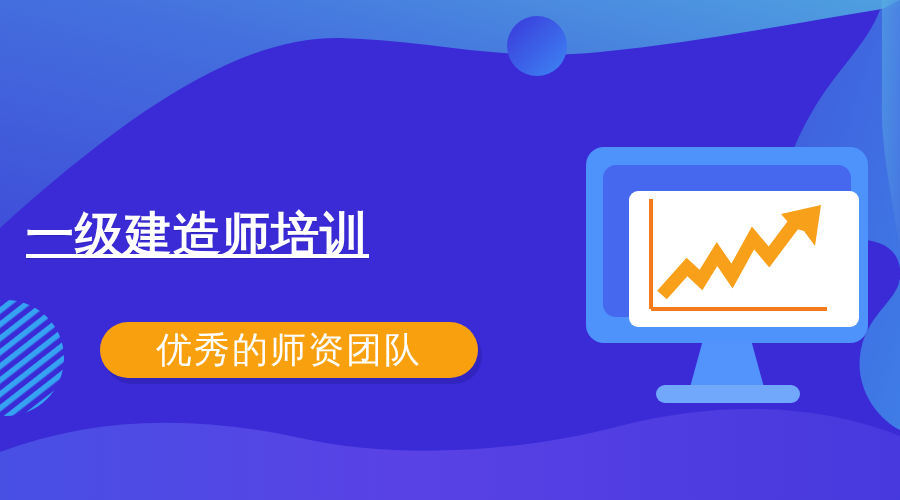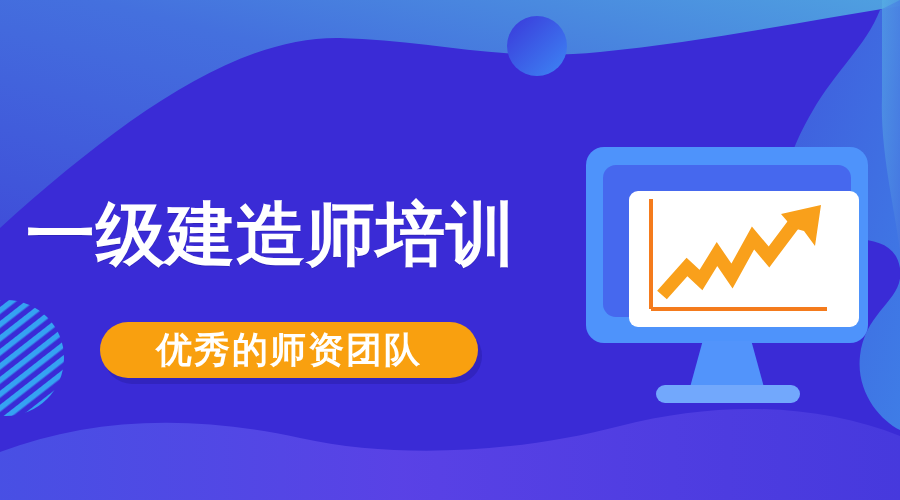--- a/index.html
+++ b/index.html
@@ -28,44 +28,45 @@
     left: 0;
     top: 0;
     width: 540px;
     height: 500px;
     z-index: 20;
   }
   .title {
     position: absolute;
     left: 26px;
     top: 197px;
-    font-size: 69px;
+    font-size: 48px;
     line-height: 76px;
     font-weight: bold;
     color: #ffffff;
     letter-spacing: 1px;
     white-space: nowrap;
     text-shadow: 0 1px 0 rgba(20,10,120,0.25);
+    text-decoration: underline;
   }
   .badge {
     position: absolute;
     left: 100px;
     top: 322px;
     width: 378px;
     height: 56px;
     background: #f9a00f;
     border-radius: 28px;
     box-shadow: 4px 6px 0 rgba(22,12,110,0.22);
     display: flex;
     align-items: center;
     justify-content: center;
   }
   .badge-label {
     font-size: 36px;
-    font-weight: bold;
+    font-weight: normal;
     color: #ffffff;
     letter-spacing: 2px;
     line-height: 36px;
     white-space: nowrap;
   }
   
   .monitor {
     position: absolute;
     left: 586px;
     top: 147px;

